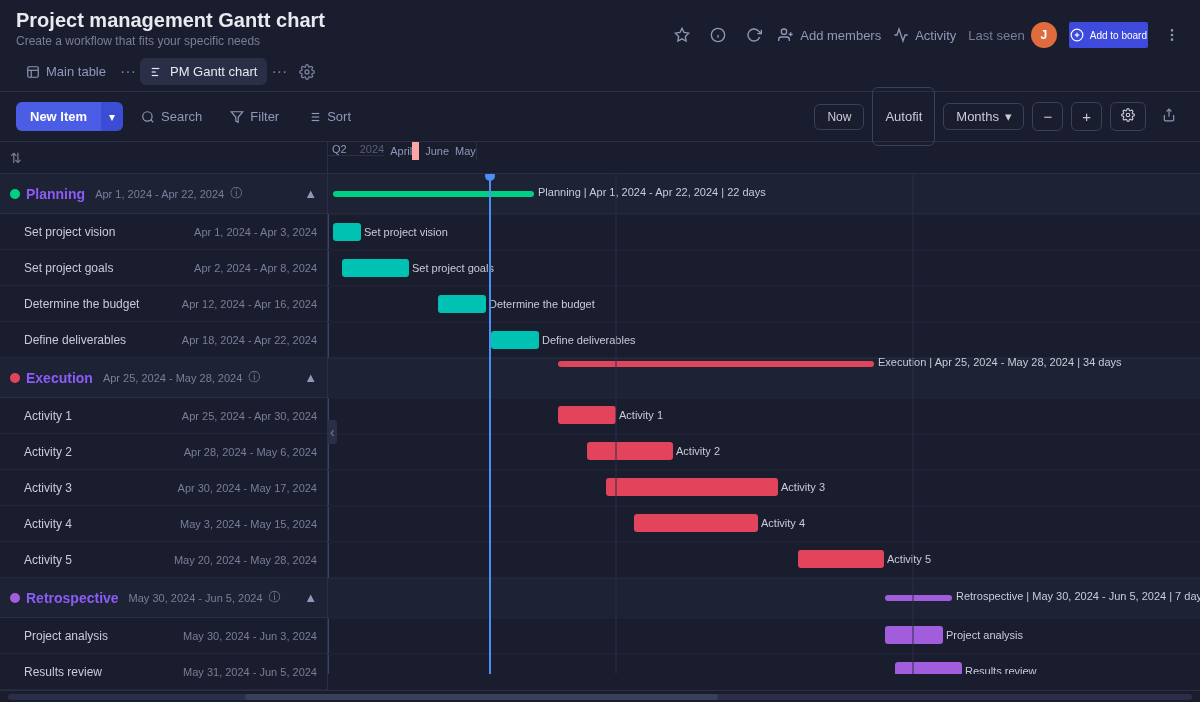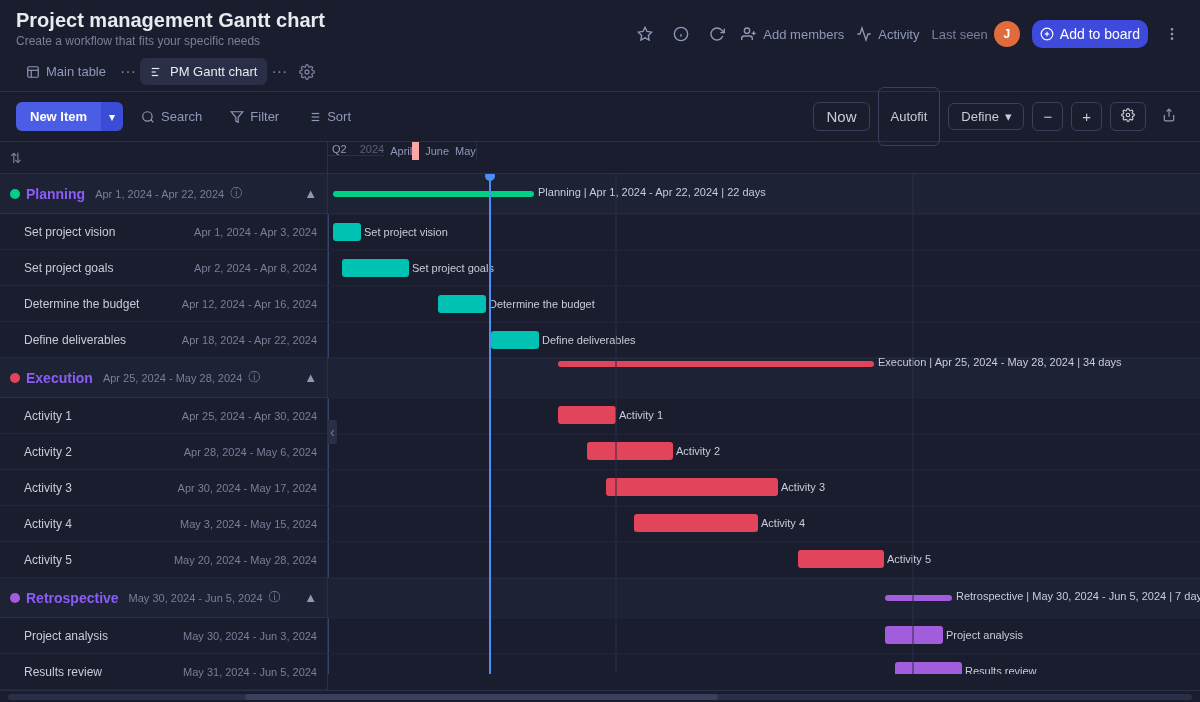--- a/index.html
+++ b/index.html
@@ -12,21 +12,21 @@
     }
     .top-header-left { display: flex; flex-direction: column; }
     .top-title { font-size: 20px; font-weight: 700; color: #e8eaf0; }
     .top-subtitle { font-size: 12px; color: #7a7e99; margin-top: 2px; }
     .top-header-right { display: flex; align-items: center; gap: 12px; }
     .icon-btn { background: none; border: none; color: #9098b8; cursor: pointer; padding: 4px; border-radius: 4px; display: flex; align-items: center; gap: 4px; font-size: 13px; }
     .add-members-btn { background: none; border: none; color: #9098b8; cursor: pointer; display: flex; align-items: center; gap: 6px; font-size: 13px; }
     .activity-btn { background: none; border: none; color: #9098b8; cursor: pointer; display: flex; align-items: center; gap: 6px; font-size: 13px; }
     .add-to-board-btn {
       background: #3d4adb; border: none; color: #fff; cursor: pointer;
-      padding: 6px 8px; border-radius: 10px; font-size: 14px; display: flex; align-items: center; gap: 6px;
+      padding: 6px 1px; border-radius: 2px; font-size: 10px; display: flex; align-items: center; gap: 6px;
     }
     .avatar { width: 26px; height: 26px; border-radius: 50%; background: #e06b3d; color: #fff; display: flex; align-items: center; justify-content: center; font-size: 12px; font-weight: 700; }
     .last-seen { display: flex; align-items: center; gap: 6px; font-size: 13px; color: #7a7e99; }
 
     
     .tabs-row {
       display: flex; align-items: center; padding: 0 16px;
       border-bottom: 1px solid #2a2f47; height: 40px; gap: 4px;
     }
     .tab {
@@ -55,21 +55,21 @@
     }
     .new-item-wrap { display: flex; border-radius: 12px; }
     .new-item-wrap .new-item-btn { border-radius: 6px 0 0 6px; }
     .tool-btn {
       background: none; border: none; color: #9098b8; cursor: pointer;
       padding: 6px 10px; border-radius: 6px; font-size: 13px;
       display: flex; align-items: center; gap: 6px;
     }
     .now-btn {
       background: none; border: 1px solid #3a3f5c; color: #c8ccd8; cursor: pointer;
-      padding: 5px 12px; border-radius: 6px; font-size: 15px;
+      padding: 5px 12px; border-radius: 6px; font-size: 12px;
     }
     .autofit-btn {
       background: none; border: 1px solid #3a3f5c; color: #c8ccd8; cursor: pointer;
       padding: 21px 12px; border-radius: 6px; font-size: 13px;
     }
     .months-btn {
       background: none; border: 1px solid #3a3f5c; color: #c8ccd8; cursor: pointer;
       padding: 5px 12px; border-radius: 6px; font-size: 13px;
       display: flex; align-items: center; gap: 6px;
     }
@@ -244,21 +244,21 @@
           <line x1="3" y1="12" x2="3.01" y2="12"></line>
           <line x1="3" y1="18" x2="3.01" y2="18"></line>
         </svg>
       <span>Sort</span>
     </button>
   </div>
   <div class="toolbar-right">
     <button class="now-btn">Now</button>
     <button class="autofit-btn">Autofit</button>
     <button class="months-btn">
-      <span>Define</span>
+      <span>Months</span>
       <span>▾</span>
     </button>
     <button class="zoom-btn">−</button>
     <button class="zoom-btn">+</button>
     <button class="zoom-btn">
       <svg width="14" height="14" viewBox="0 0 24 24" fill="none" stroke="currentColor" stroke-width="2">
           <circle cx="12" cy="12" r="3"></circle>
           <path d="M19.4 15a1.65 1.65 0 0 0 .33 1.82l.06.06a2 2 0 0 1-2.83 2.83l-.06-.06a1.65 1.65 0 0 0-1.82-.33 1.65 1.65 0 0 0-1 1.51V21a2 2 0 0 1-4 0v-.09A1.65 1.65 0 0 0 9 19.4a1.65 1.65 0 0 0-1.82.33l-.06.06a2 2 0 0 1-2.83-2.83l.06-.06A1.65 1.65 0 0 0 4.68 15a1.65 1.65 0 0 0-1.51-1H3a2 2 0 0 1 0-4h.09A1.65 1.65 0 0 0 4.6 9a1.65 1.65 0 0 0-.33-1.82l-.06-.06a2 2 0 0 1 2.83-2.83l.06.06A1.65 1.65 0 0 0 9 4.68a1.65 1.65 0 0 0 1-1.51V3a2 2 0 0 1 4 0v.09a1.65 1.65 0 0 0 1 1.51 1.65 1.65 0 0 0 1.82-.33l.06-.06a2 2 0 0 1 2.83 2.83l-.06.06A1.65 1.65 0 0 0 19.4 9a1.65 1.65 0 0 0 1.51 1H21a2 2 0 0 1 0 4h-.09a1.65 1.65 0 0 0-1.51 1z"></path>
         </svg>
     </button>

